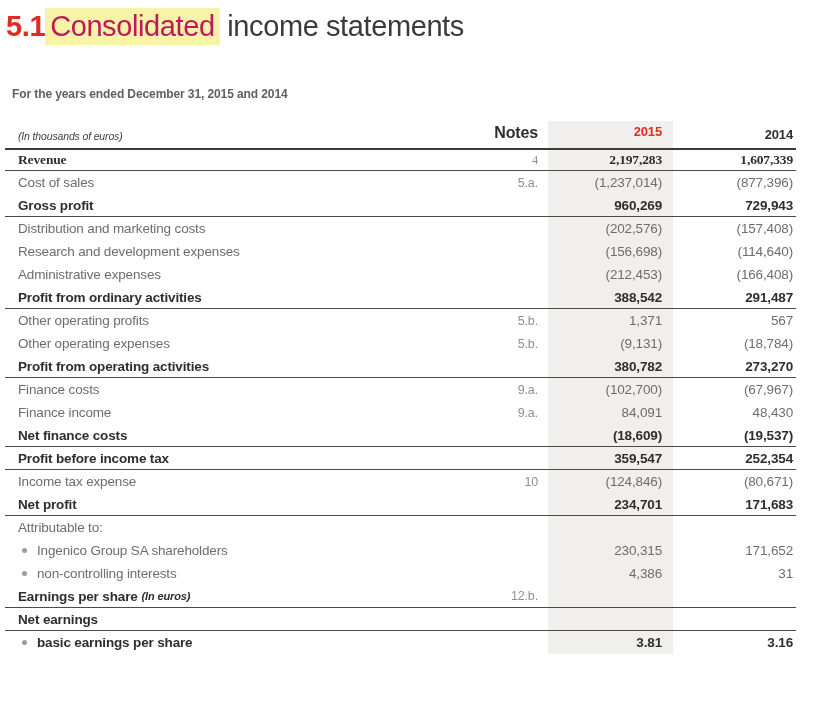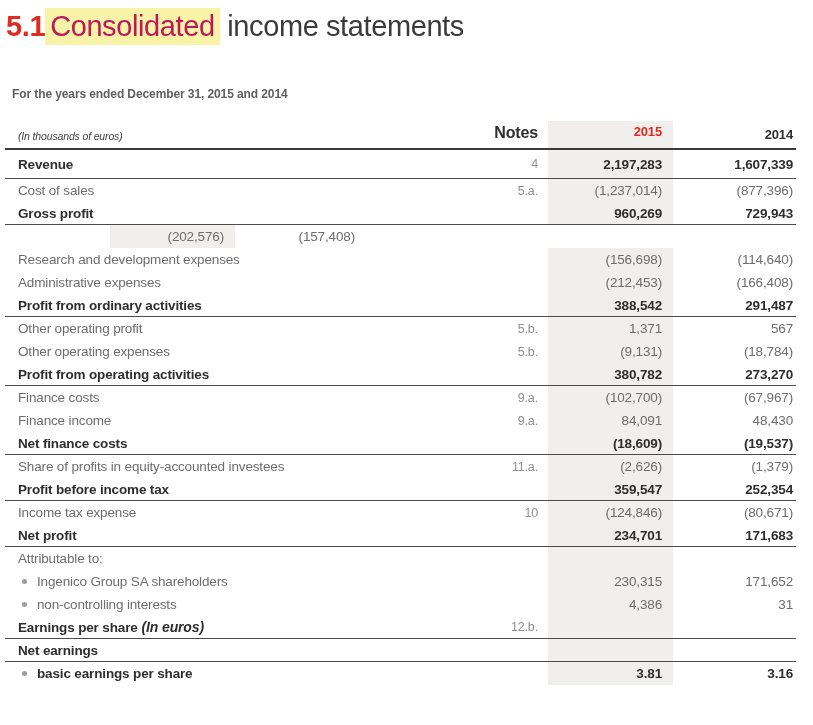--- a/index.html
+++ b/index.html
@@ -36,21 +36,21 @@
     letter-spacing:-0.1px;
   }
 
   
   .table{
     margin:20px 16px 0 5px;
     width:791px;
     letter-spacing:-0.15px;
   }
   .row{display:flex;align-items:center;height:23px;box-sizing:border-box;}
-  .row.tall{height:29px;}
+  .row.tall{height:21px;font-family:Liberation Serif, serif;}
   .row.rule{border-bottom:1px solid var(--rule);}
   .row.thick{border-bottom:2px solid var(--rule-dark);height:24px;}
   .c{white-space:nowrap;overflow:hidden;}
   .c.label{flex:1;padding-left:13px;font-size:13.5px;color:var(--gray);display:flex;align-items:center;}
   .c.notes{width:95px;text-align:right;font-size:12.5px;color:var(--note);}
   .c.v2015{width:125px;margin-left:10px;text-align:right;padding-right:11px;
            background:var(--shade);font-size:13.5px;color:var(--gray);
            box-sizing:border-box;height:100%;display:flex;align-items:center;justify-content:flex-end;}
   .c.v2014{width:123px;text-align:right;padding-right:3px;font-size:13.5px;color:var(--gray);box-sizing:border-box;}
 
@@ -68,21 +68,21 @@
   .row.thead .c.notes{font-size:16px;font-weight:700;color:var(--dark);}
   .row.thead .c.v2015{font-size:13px;font-weight:700;color:var(--red);}
   .row.thead .c.v2014{font-size:13px;font-weight:700;color:var(--dark);}
 
   
   .bullet{display:none;}
   .row.bulleted .bullet{
     display:inline-block;width:5px;height:5px;border-radius:50%;
     background:#9c9c9c;margin:0 10px 0 4px;flex:0 0 auto;
   }
-  .lbl-suffix{font-style:italic;font-size:14px;margin-left:4px;}
+  .lbl-suffix{font-style:italic;font-size:11px;margin-left:4px;}
   .lbl-suffix:empty{display:none;}
 </style>
 </head>
 <body>
 
 <div class="page">
 
   <h1 class="title"><span class="num">5.1</span><span class="hl">Consolidated</span><span> income statements</span></h1>
 
   <p class="subtitle">For the years ended December 31, 2015 and 2014</p>
@@ -122,20 +122,25 @@
 
       <span class="lbl-text">Gross profit</span>
 
     </div>
     <div class="c notes"></div>
     <div class="c v2015">960,269</div>
     <div class="c v2014">729,943</div>
   </div>
 
   <div class="row">
+    <div class="c label">
+
+      <span class="lbl-text">Distribution and marketing costs</span>
+
+    </div>
     <div class="c notes"></div>
     <div class="c v2015">(202,576)</div>
     <div class="c v2014">(157,408)</div>
   </div>
 
   <div class="row">
     <div class="c label">
 
       <span class="lbl-text">Research and development expenses</span>
 
@@ -163,21 +168,21 @@
 
     </div>
     <div class="c notes"></div>
     <div class="c v2015">388,542</div>
     <div class="c v2014">291,487</div>
   </div>
 
   <div class="row">
     <div class="c label">
 
-      <span class="lbl-text">Other operating profit</span>
+      <span class="lbl-text">Other operating profits</span>
 
     </div>
     <div class="c notes">5.b.</div>
     <div class="c v2015">1,371</div>
     <div class="c v2014">567</div>
   </div>
 
   <div class="row">
     <div class="c label">
 
@@ -226,30 +231,20 @@
     <div class="c label">
 
       <span class="lbl-text">Net finance costs</span>
 
     </div>
     <div class="c notes"></div>
     <div class="c v2015">(18,609)</div>
     <div class="c v2014">(19,537)</div>
   </div>
 
-  <div class="row">
-    <div class="c label">
-
-      <span class="lbl-text">Share of profits in equity-accounted investees</span>
-
-    </div>
-    <div class="c notes">11.a.</div>
-    <div class="c v2015">(2,626)</div>
-    <div class="c v2014">(1,379)</div>
-  </div>
 
   <div class="row bold rule">
     <div class="c label">
 
       <span class="lbl-text">Profit before income tax</span>
 
     </div>
     <div class="c notes"></div>
     <div class="c v2015">359,547</div>
     <div class="c v2014">252,354</div>

